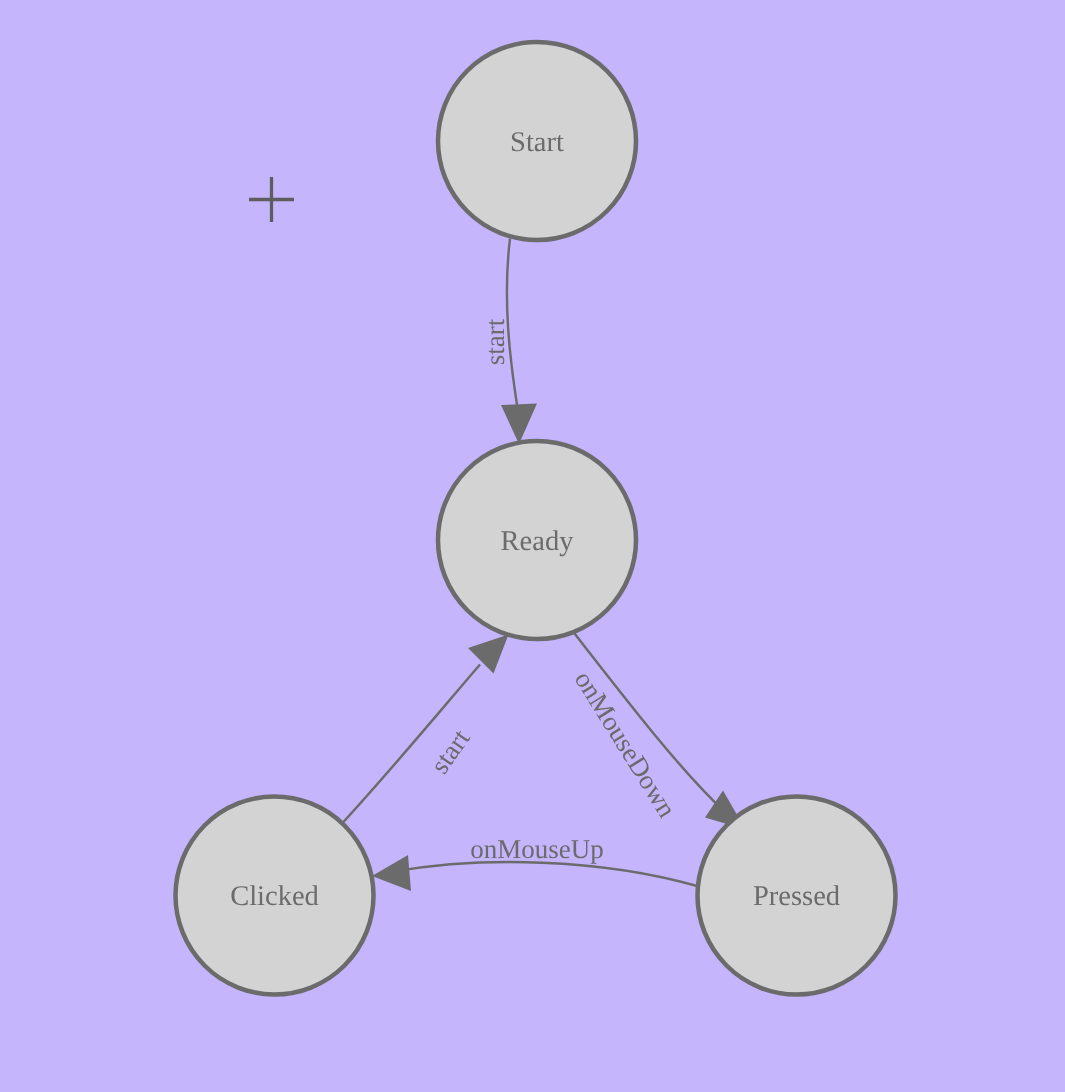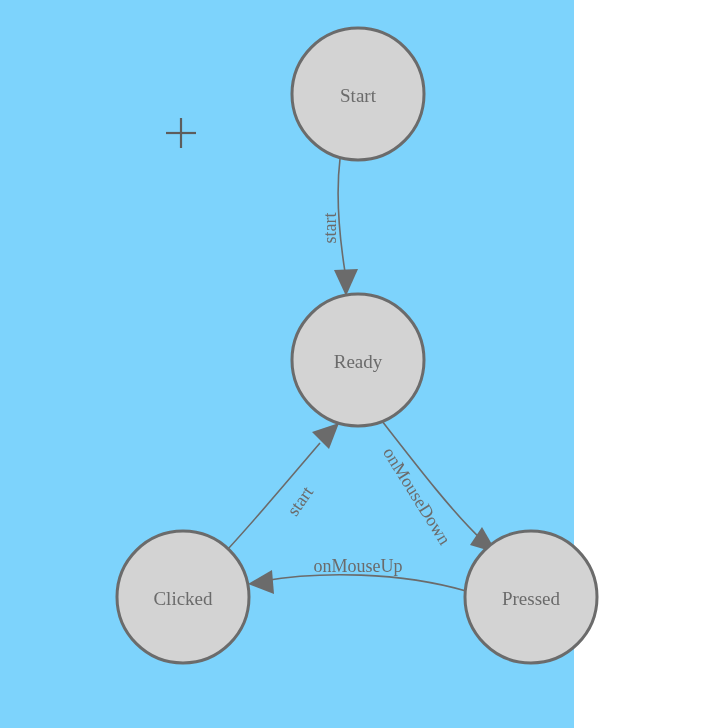--- a/index.html
+++ b/index.html
@@ -9,23 +9,23 @@
     background: #ffffff;
   }
   body {
     width: 710px;
     height: 728px;
     font-family: "Liberation Serif", "DejaVu Serif", serif;
     overflow: hidden;
   }
   #canvas-root {
     position: relative;
-    width: 574px;
+    width: 710px;
     height: 728px;
-    background: #7dd3fc;
+    background: #c4b5fd;
   }
   #diagram-svg {
     position: absolute;
     top: 0;
     left: 0;
     width: 710px;
     height: 728px;
     display: block;
   }
   .node-circle {

